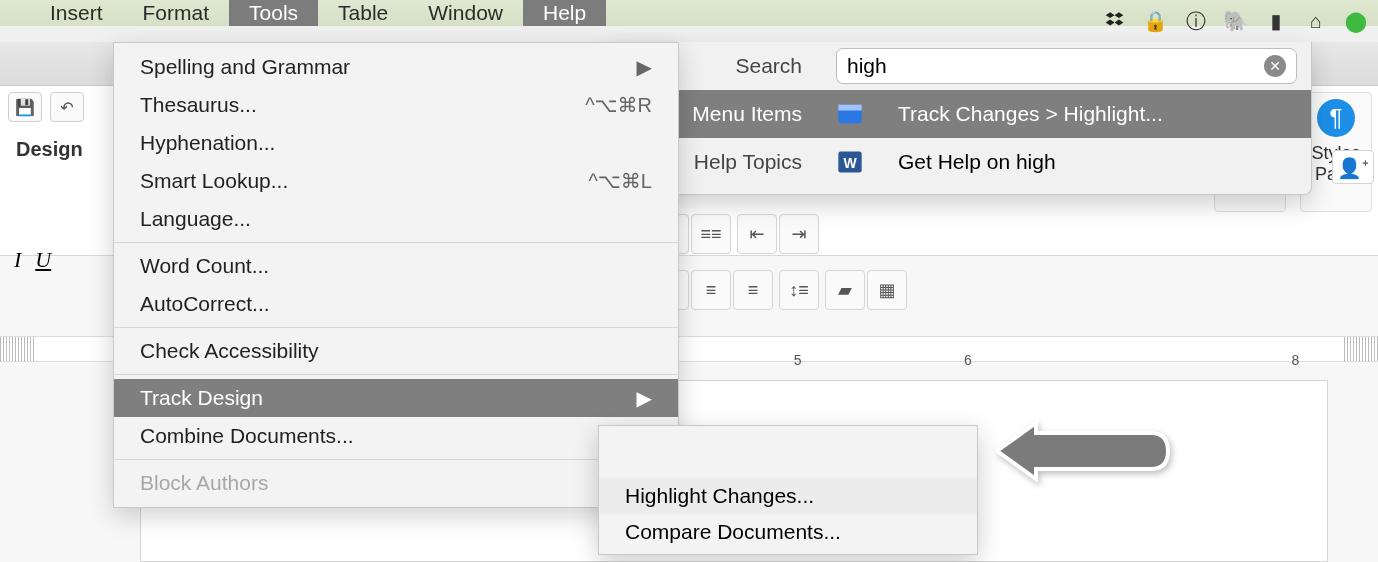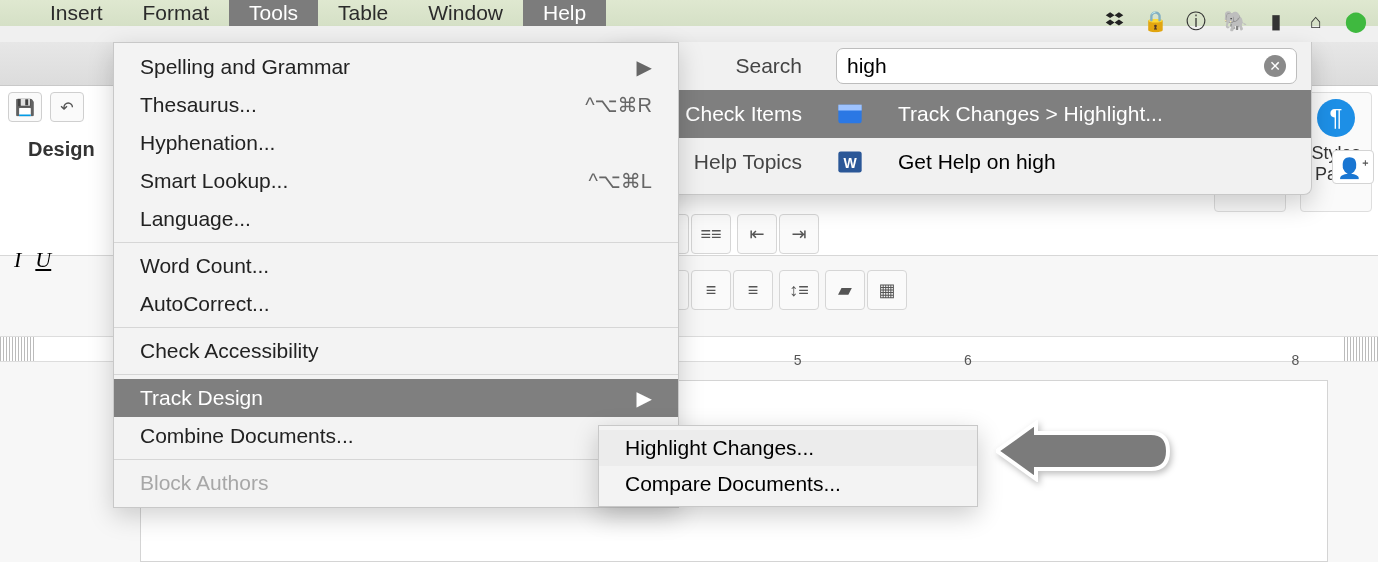--- a/index.html
+++ b/index.html
@@ -105,20 +105,21 @@
     padding: 4px 0;
     font-size: 21px;
   }
   .submenu .mi {
     padding: 6px 26px;
     display:flex;
     align-items:center;
   }
   .submenu .mi.active {
     background: #ececec;
+    margin-top: 48px;
   }
 
   
   .callout-arrow {
     position: absolute;
     left: 996px;
     top: 420px;
     z-index: 11;
     filter: drop-shadow(2px 3px 3px rgba(0,0,0,0.25));
   }
@@ -217,21 +218,20 @@
     width:34px; height:30px;
     border:1px solid #cfcfcf;
     border-radius:4px;
     background:#fafafa;
     display:flex;align-items:center;justify-content:center;
     color:#555;
   }
   .design-tab {
     font-size:20px; font-weight:600; color:#333;
     padding:6px 8px;
-    margin-left:12px;
   }
 
   
   .ribbon-right {
     position:absolute;
     right:6px; top:6px;
     display:flex;
     gap:14px;
     align-items:flex-start;
   }
@@ -485,21 +485,21 @@
 
 <div class="help-panel">
   <div class="hp-row">
     <div class="hp-label">Search</div>
     <div class="hp-search">
       <input type="text" value="high" style="">
       <span class="clear">✕</span>
     </div>
   </div>
   <div class="hp-row hl">
-    <div class="hp-label">Check Items</div>
+    <div class="hp-label">Menu Items</div>
     <span class="hp-icon">
       <svg viewBox="0 0 24 24">
           <rect x="2" y="4" width="20" height="16" rx="2" fill="#2b78e4"></rect>
           <rect x="2" y="4" width="20" height="5" fill="#9ec3ff"></rect>
         </svg>
     </span>
     <span>Track Changes &gt; Highlight...</span>
   </div>
   <div class="hp-row">
     <div class="hp-label">Help Topics</div>

